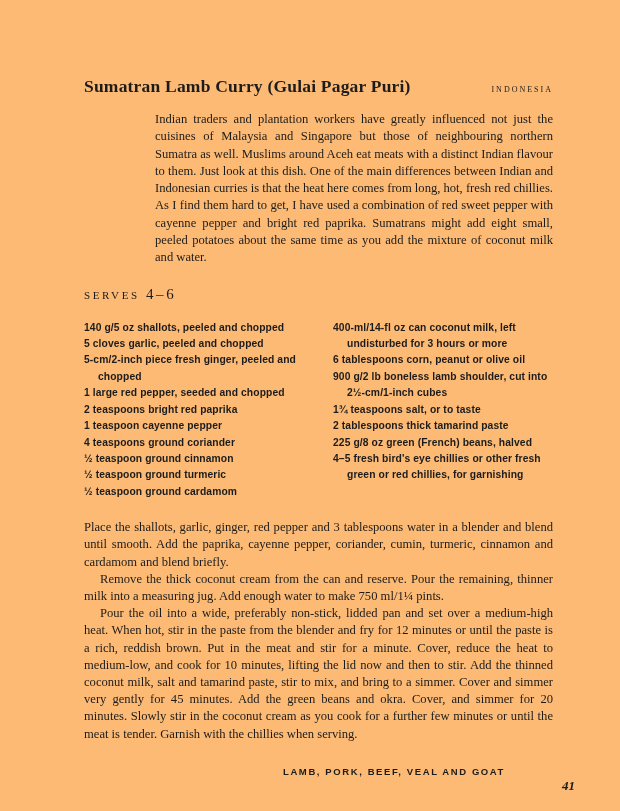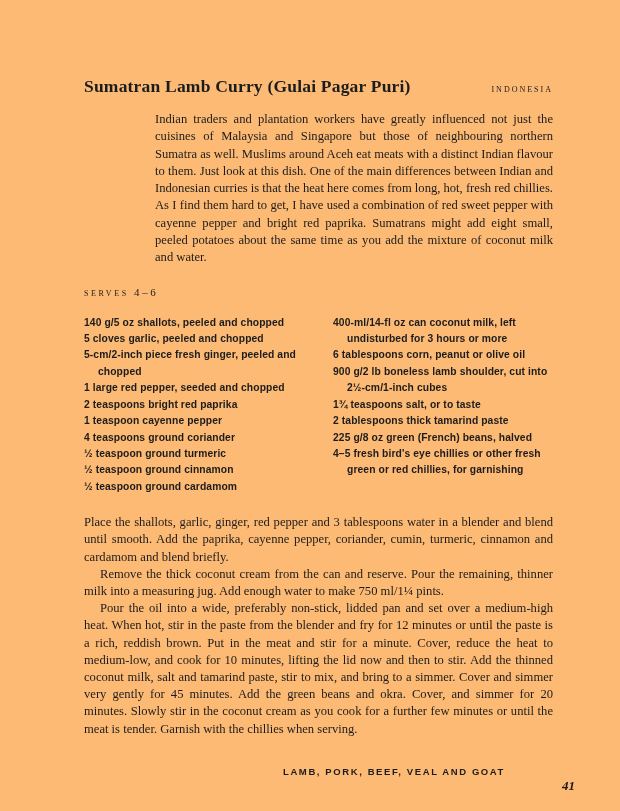--- a/index.html
+++ b/index.html
@@ -37,21 +37,21 @@
   }
   .intro{
     margin-top:14px;
     padding-left:71px;
     font-size:12.6px;
     line-height:17.3px;
     text-align:justify;
   }
   .serves{
     margin-top:19px;
-    font-size:11px;
+    font-size:15px;
     font-variant:small-caps;
     text-transform:lowercase;
     letter-spacing:2.6px;
   }
   .ingredients{
     margin-top:17px;
     display:flex;
     font-family:"Liberation Sans", sans-serif;
     font-weight:bold;
     font-size:10.3px;
@@ -107,22 +107,22 @@
 
     <div class="ingredients">
       <div class="ing-col-left">
           <div class="ing-item">140 g/5 oz shallots, peeled and chopped</div>
           <div class="ing-item">5 cloves garlic, peeled and chopped</div>
           <div class="ing-item">5-cm/2-inch piece fresh ginger, peeled and chopped</div>
           <div class="ing-item">1 large red pepper, seeded and chopped</div>
           <div class="ing-item">2 teaspoons bright red paprika</div>
           <div class="ing-item">1 teaspoon cayenne pepper</div>
           <div class="ing-item">4 teaspoons ground coriander</div>
+          <div class="ing-item">½ teaspoon ground cinnamon</div>
           <div class="ing-item">½ teaspoon ground turmeric</div>
-          <div class="ing-item">½ teaspoon ground cinnamon</div>
           <div class="ing-item">½ teaspoon ground cardamom</div>
         </div>
       <div class="ing-col-right">
           <div class="ing-item">400-ml/14-fl oz can coconut milk, left undisturbed for 3 hours or more</div>
           <div class="ing-item">6 tablespoons corn, peanut or olive oil</div>
           <div class="ing-item">900 g/2 lb boneless lamb shoulder, cut into 2½-cm/1-inch cubes</div>
           <div class="ing-item">1¾ teaspoons salt, or to taste</div>
           <div class="ing-item">2 tablespoons thick tamarind paste</div>
           <div class="ing-item">225 g/8 oz green (French) beans, halved</div>
           <div class="ing-item">4–5 fresh bird's eye chillies or other fresh green or red chillies, for garnishing</div>

